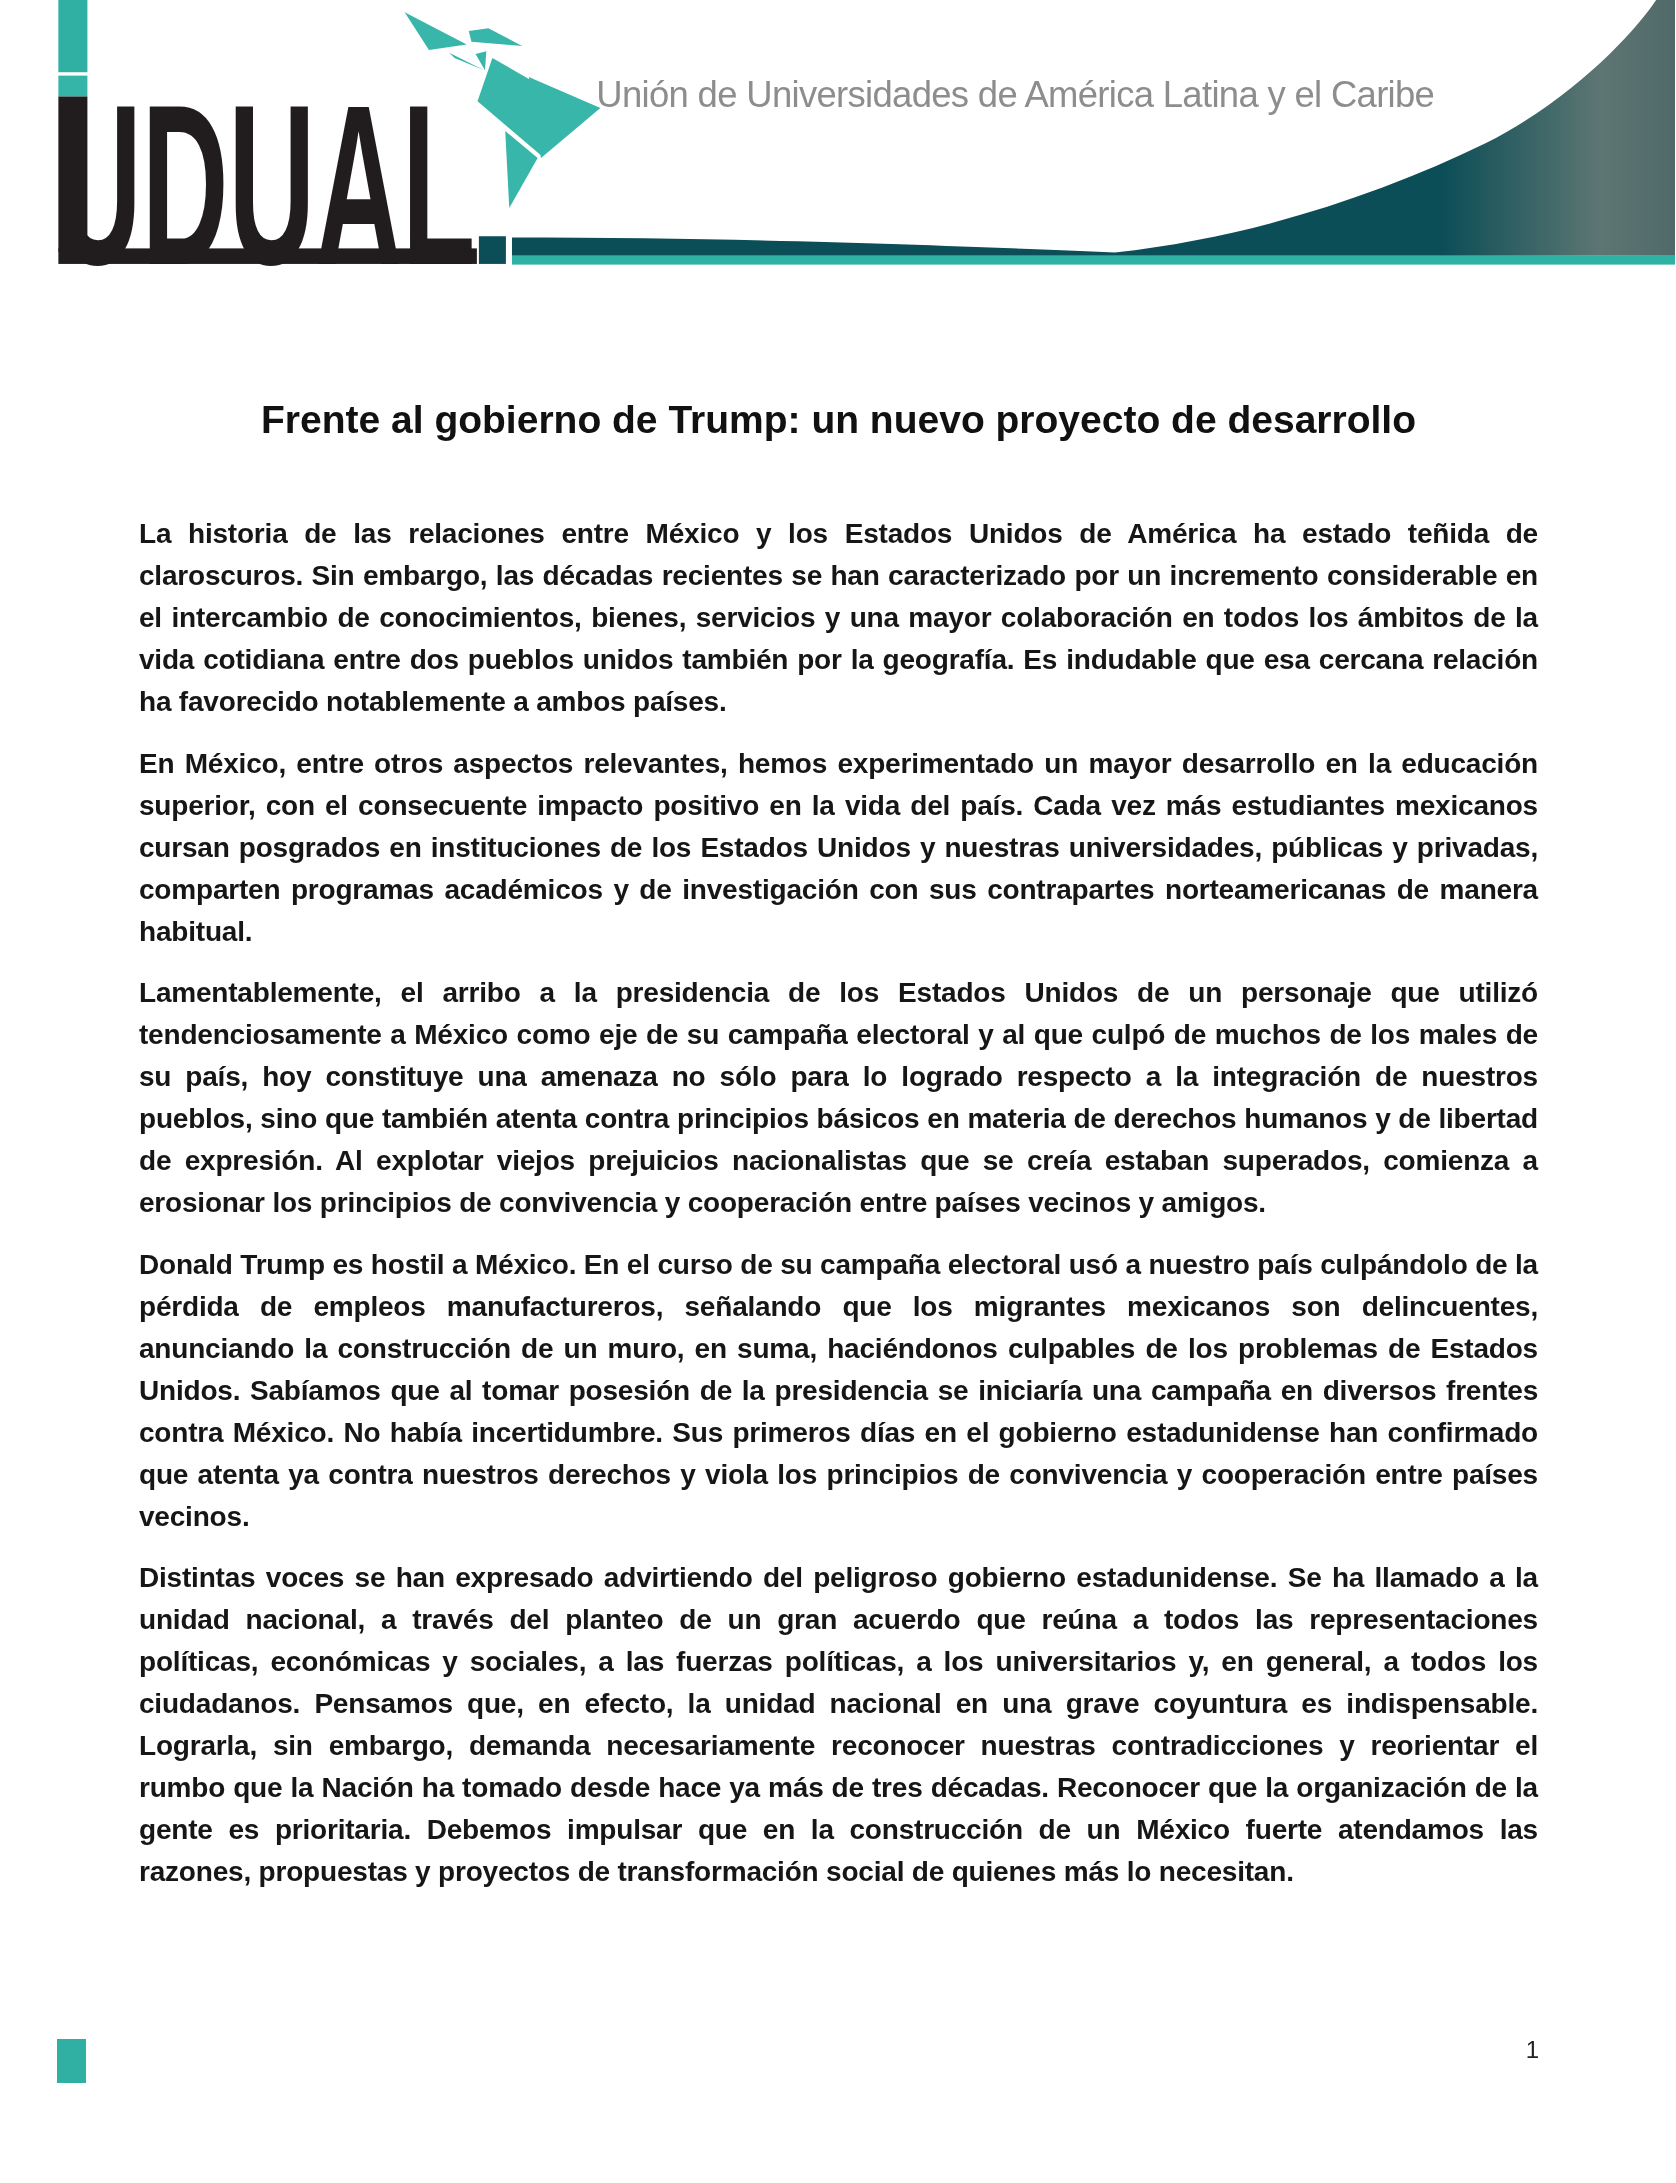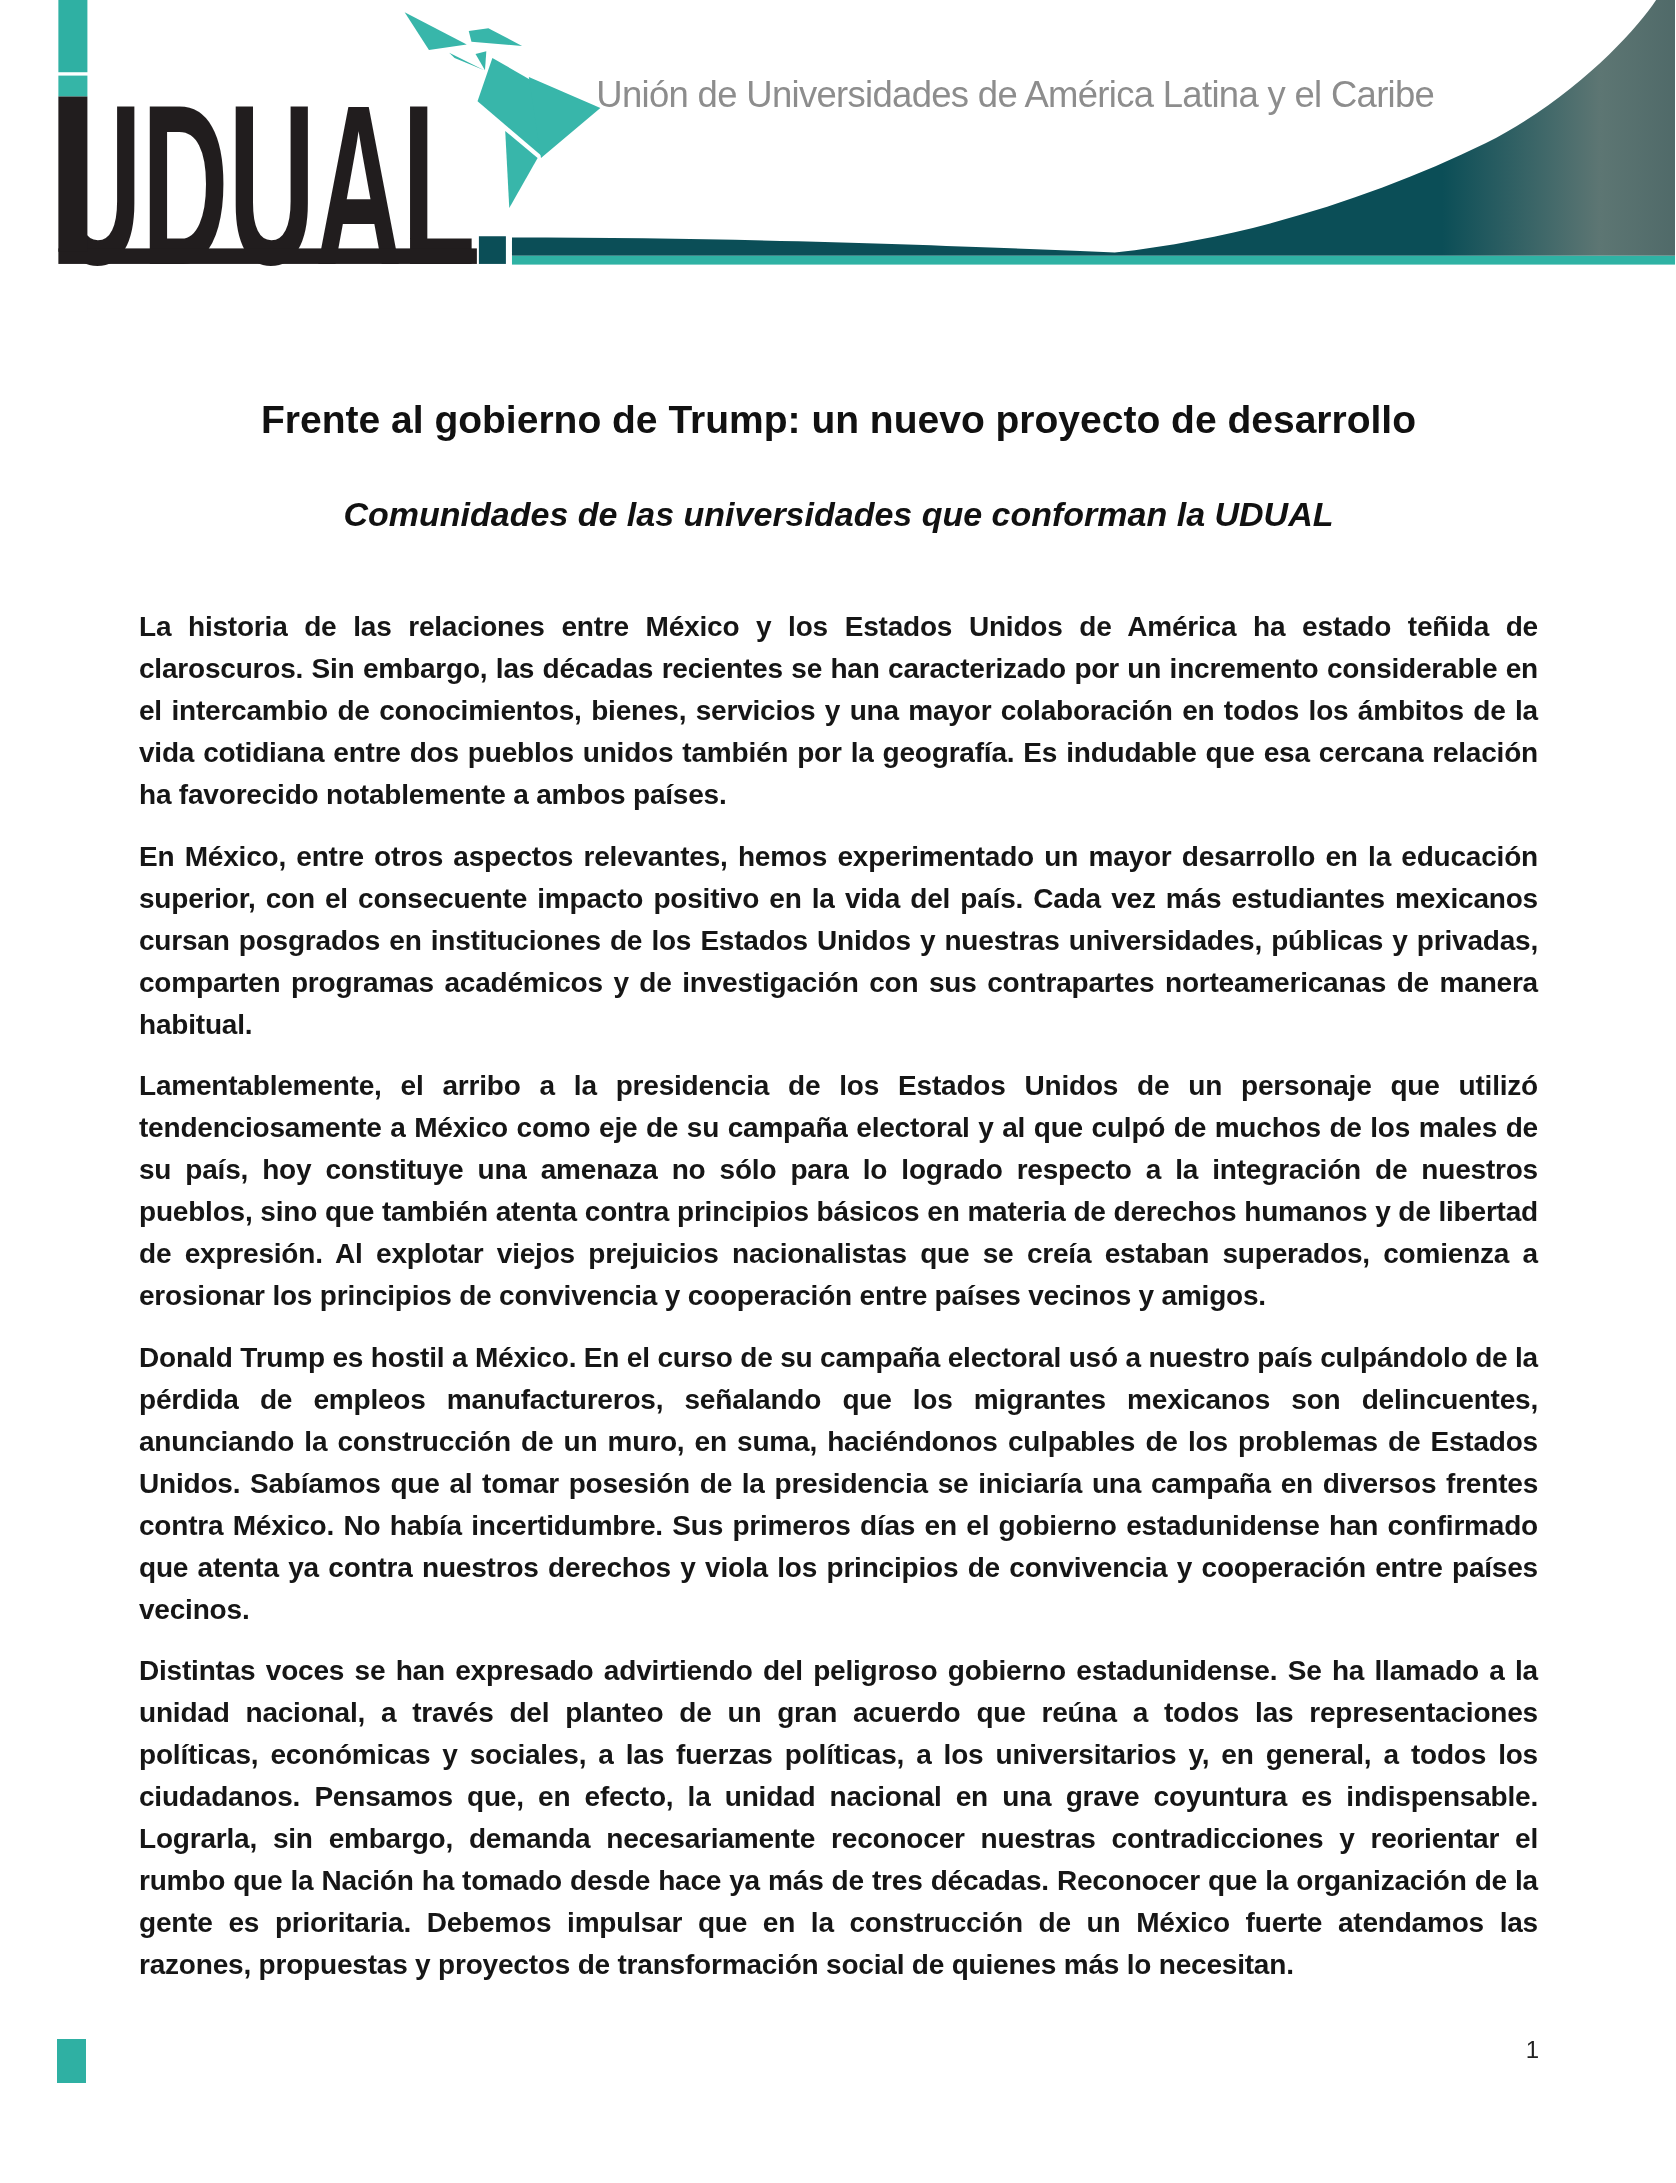--- a/index.html
+++ b/index.html
@@ -94,21 +94,20 @@
       <polygon points="728,86 784,118 802,232 706,150"></polygon>
       <polygon points="782,114 888,160 800,234"></polygon>
       <polygon points="747,194 795,234 753,308"></polygon>
     </g>
 
     <text x="882" y="158" font-family="Liberation Sans, sans-serif" font-size="54" letter-spacing="-1" fill="#8d8d8d">Unión de Universidades de América Latina y el Caribe</text>
   </svg>
 
   <div class="doc-body">
     <h1 class="doc-title">Frente al gobierno de Trump: un nuevo proyecto de desarrollo</h1>
-    <h2 class="doc-subtitle">Comunidades de las universidades que conforman la UDUAL</h2>
 
     <div class="paragraphs">
       <p>La historia de las relaciones entre México y los Estados Unidos de América ha estado teñida de claroscuros. Sin embargo, las décadas recientes se han caracterizado por un incremento considerable en el intercambio de conocimientos, bienes, servicios y una mayor colaboración en todos los ámbitos de la vida cotidiana entre dos pueblos unidos también por la geografía. Es indudable que esa cercana relación ha favorecido notablemente a ambos países.</p>
       <p>En México, entre otros aspectos relevantes, hemos experimentado un mayor desarrollo en la educación superior, con el consecuente impacto positivo en la vida del país. Cada vez más estudiantes mexicanos cursan posgrados en instituciones de los Estados Unidos y nuestras universidades, públicas y privadas, comparten programas académicos y de investigación con sus contrapartes norteamericanas de manera habitual.</p>
       <p>Lamentablemente, el arribo a la presidencia de los Estados Unidos de un personaje que utilizó tendenciosamente a México como eje de su campaña electoral y al que culpó de muchos de los males de su país, hoy constituye una amenaza no sólo para lo logrado respecto a la integración de nuestros pueblos, sino que también atenta contra principios básicos en materia de derechos humanos y de libertad de expresión. Al explotar viejos prejuicios nacionalistas que se creía estaban superados, comienza a erosionar los principios de convivencia y cooperación entre países vecinos y amigos.</p>
       <p>Donald Trump es hostil a México. En el curso de su campaña electoral usó a nuestro país culpándolo de la pérdida de empleos manufactureros, señalando que los migrantes mexicanos son delincuentes, anunciando la construcción de un muro, en suma, haciéndonos culpables de los problemas de Estados Unidos. Sabíamos que al tomar posesión de la presidencia se iniciaría una campaña en diversos frentes contra México. No había incertidumbre. Sus primeros días en el gobierno estadunidense han confirmado que atenta ya contra nuestros derechos y viola los principios de convivencia y cooperación entre países vecinos.</p>
       <p>Distintas voces se han expresado advirtiendo del peligroso gobierno estadunidense. Se ha llamado a la unidad nacional, a través del planteo de un gran acuerdo que reúna a todos las representaciones políticas, económicas y sociales, a las fuerzas políticas, a los universitarios y, en general, a todos los ciudadanos. Pensamos que, en efecto, la unidad nacional en una grave coyuntura es indispensable. Lograrla, sin embargo, demanda necesariamente reconocer nuestras contradicciones y reorientar el rumbo que la Nación ha tomado desde hace ya más de tres décadas. Reconocer que la organización de la gente es prioritaria. Debemos impulsar que en la construcción de un México fuerte atendamos las razones, propuestas y proyectos de transformación social de quienes más lo necesitan.</p>
     </div>
   </div>
 

